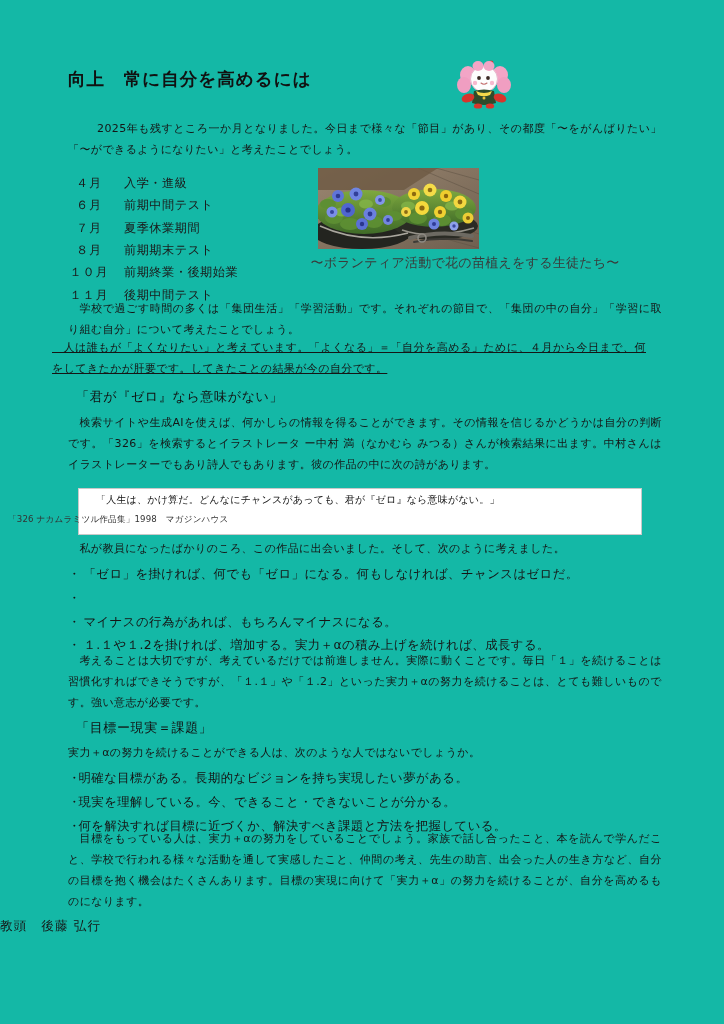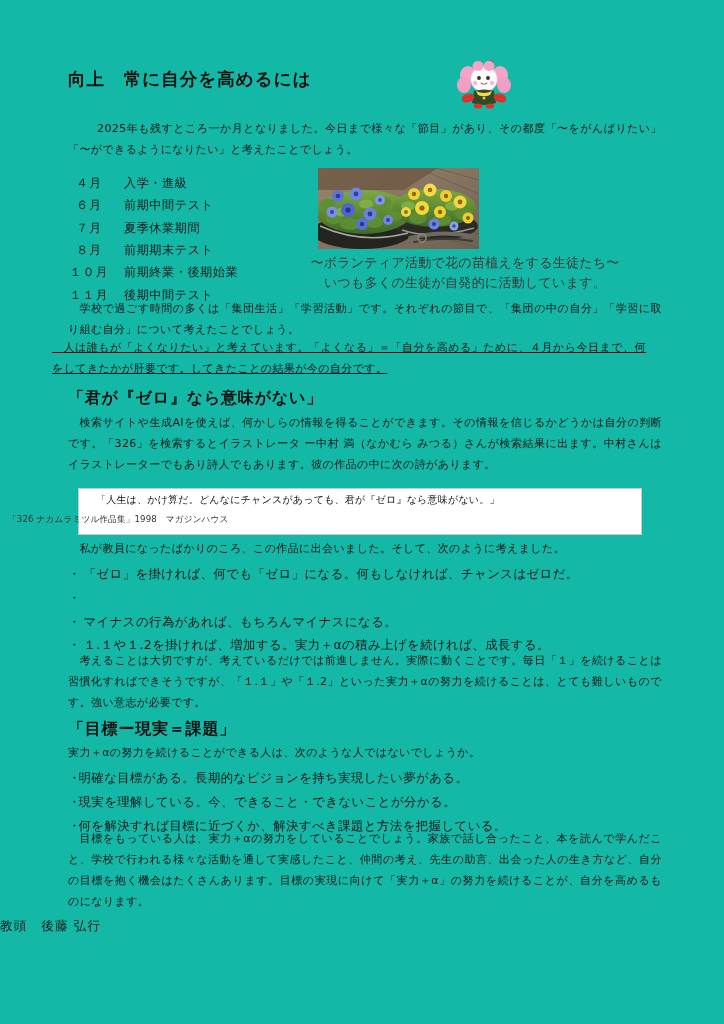--- a/index.html
+++ b/index.html
@@ -113,25 +113,26 @@
     font-size: 13px;
     line-height: 1.52;
     color: #3a3a3a;
     text-align: center;
     letter-spacing: 0.02em;
   }
 
   
   .section-heading {
     position: absolute;
-    font-size: 16px;
-    font-weight: 700;
+    font-size: 13px;
+    font-weight: 400;
     letter-spacing: 0.05em;
     color: #111111;
     white-space: nowrap;
+    margin-left: 8px;
   }
 
   
   .quote-box {
     position: absolute;
     left: 78px;
     top: 488px;
     width: 564px;
     height: 47px;
     border: 1px solid #c9c9c9;
@@ -399,21 +400,20 @@
         </g>
       </g>
 
       <path d="M92 70 q30 -8 62 -2" stroke="#6d6a62" stroke-width="4" fill="none" stroke-linecap="round"></path>
       <path d="M96 74 q28 -6 58 -1" stroke="#3d3b36" stroke-width="2" fill="none" stroke-linecap="round"></path>
       <circle cx="104" cy="70" r="4" fill="none" stroke="#8d8a82" stroke-width="1.6"></circle>
     </svg>
   </div>
   <div class="photo-caption">
     <div>〜ボランティア活動で花の苗植えをする生徒たち〜</div>
-    <div>いつも多くの生徒が自発的に活動しています。</div>
   </div>
 
   <div class="para" style="left:68px; top:298px; width:594px;">
     <p>　学校で過ごす時間の多くは「集団生活」「学習活動」です。それぞれの節目で、「集団の中の自分」「学習に取り組む自分」について考えたことでしょう。</p>
   </div>
 
   <div class="para" style="left:52px; top:337px; width:594px;text-decoration:underline;">
     <p>　人は誰もが「よくなりたい」と考えています。「よくなる」＝「自分を高める」ために、４月から今日まで、何をしてきたかが肝要です。してきたことの結果が今の自分です。</p>
   </div>
 

